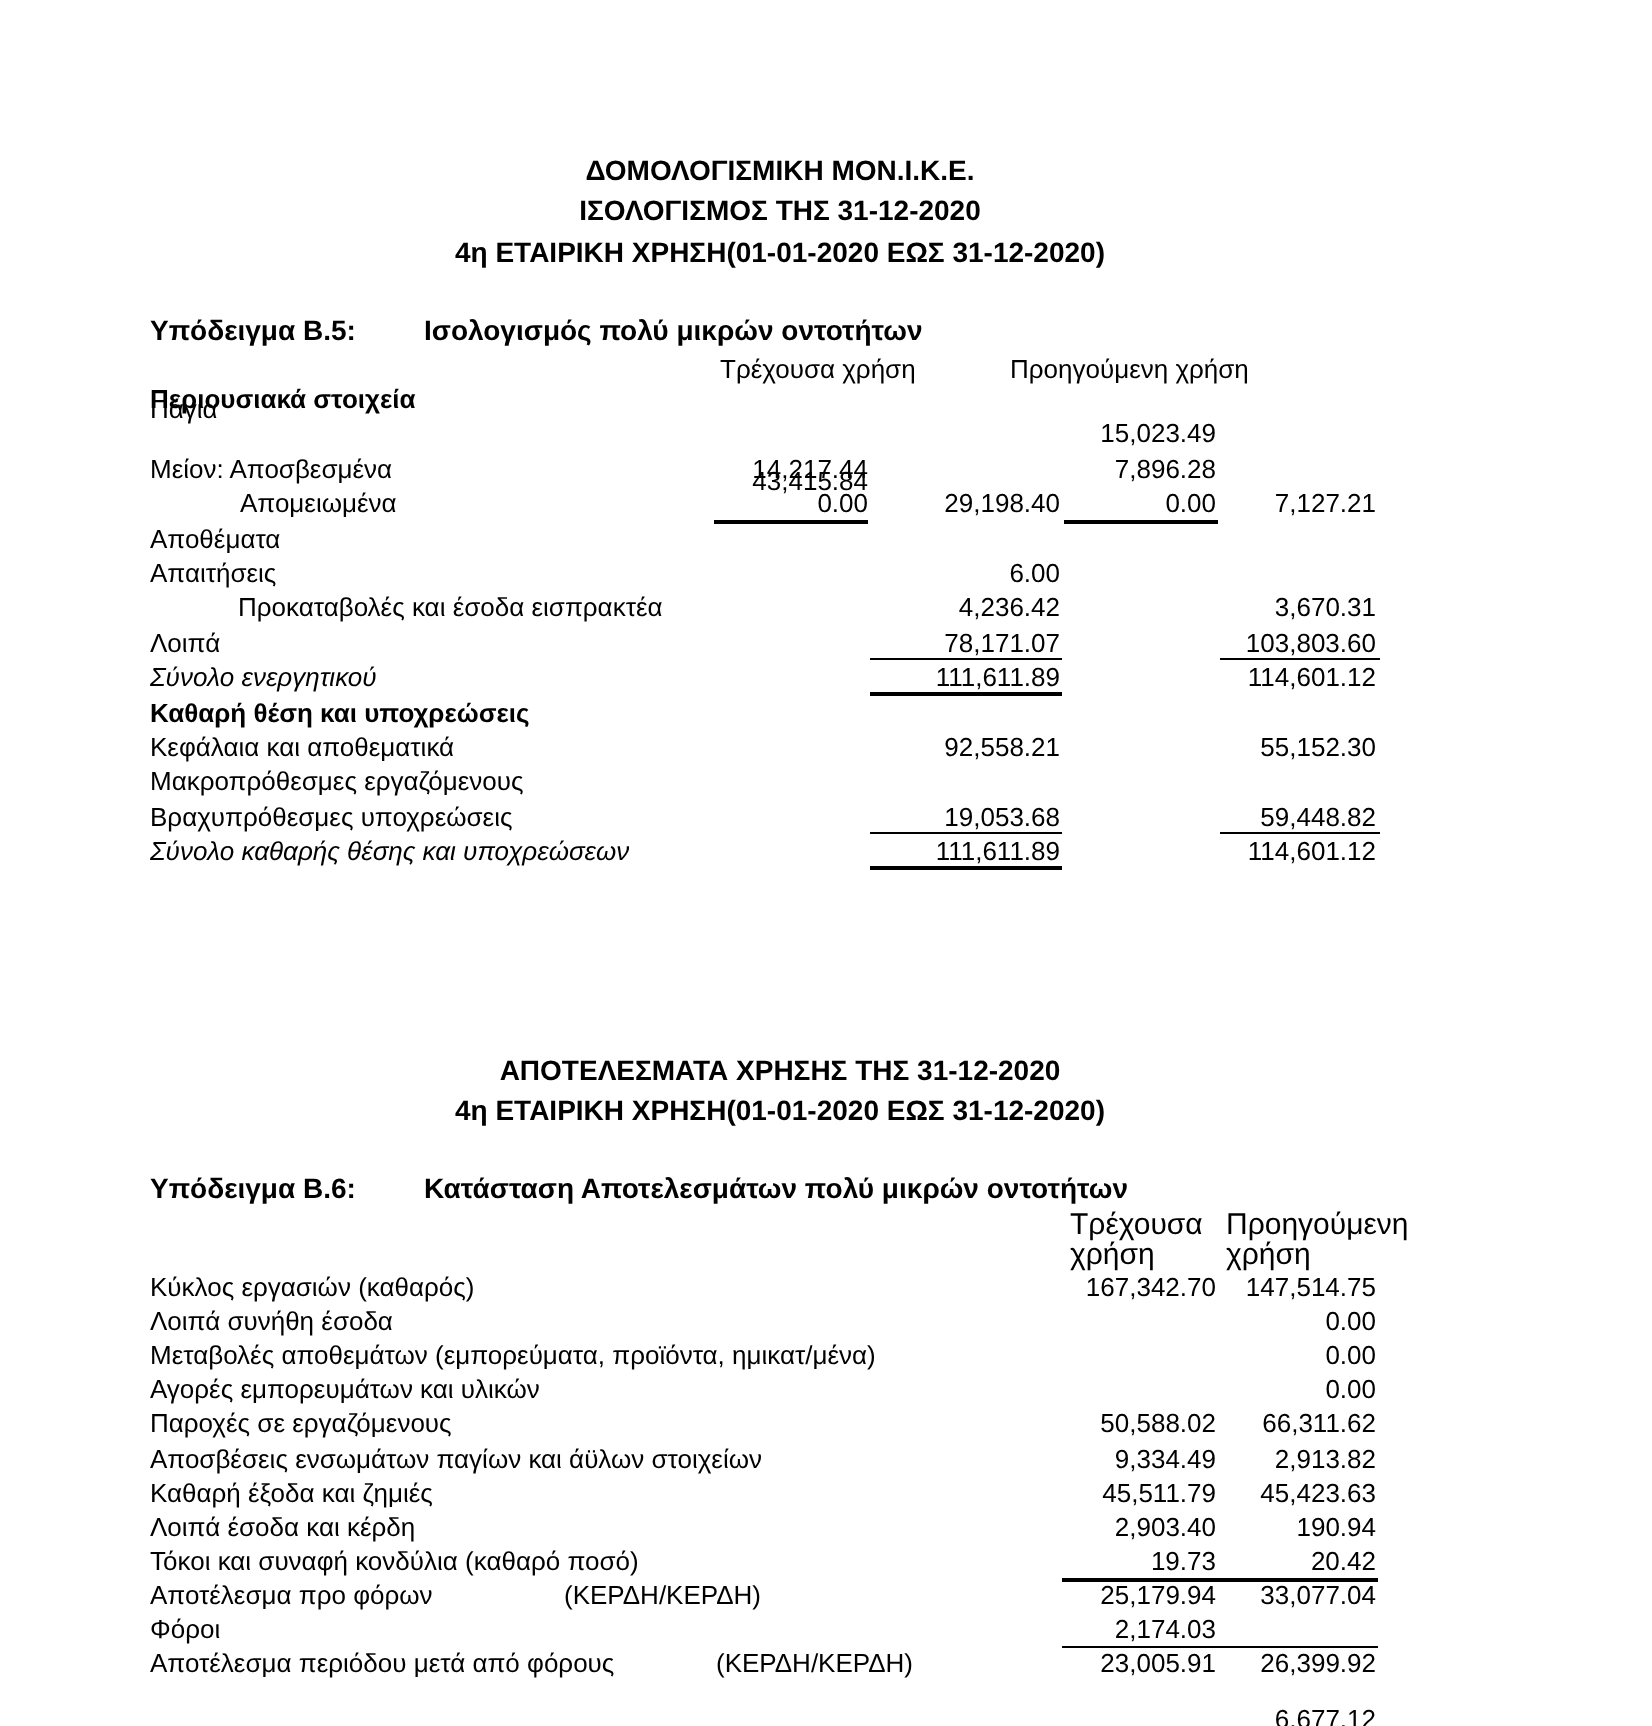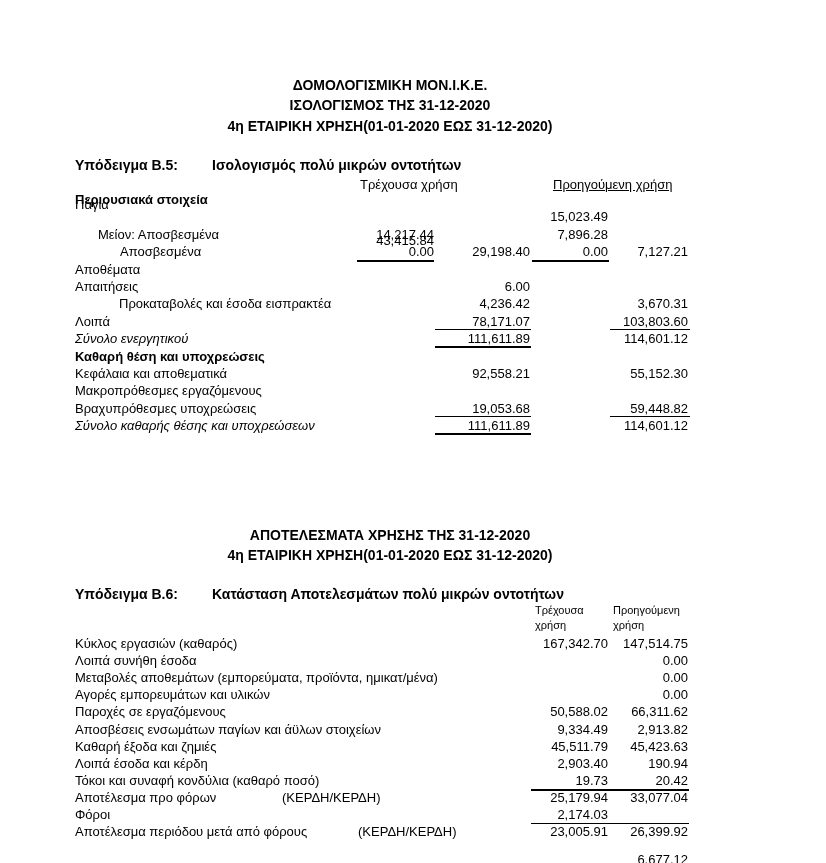--- a/index.html
+++ b/index.html
@@ -6,51 +6,51 @@
   body { width:826px; height:863px; position:relative; overflow:hidden;
          font-family:"Liberation Sans", sans-serif; color:#000; font-size:13px; }
   .abs { position:absolute; white-space:nowrap; }
   .title { font-weight:bold; font-size:14px; left:0; width:780px; text-align:center; }
   .sec-title { font-weight:bold; font-size:14px; }
   .num { text-align:right; }
   .bold { font-weight:bold; }
   .ital { font-style:italic; }
   .hline { position:absolute; height:0; border-top:1.5px solid #000; }
   .hline.thick { border-top:2px solid #000; }
-  .small { font-size:11px; }
+  .small { font-size:15px; }
 </style>
 </head>
 <body>
 
 <div class="abs title" style="top:77px;">ΔΟΜΟΛΟΓΙΣΜΙΚΗ ΜΟΝ.Ι.Κ.Ε.</div>
 <div class="abs title" style="top:97px;">ΙΣΟΛΟΓΙΣΜΟΣ ΤΗΣ 31-12-2020</div>
 <div class="abs title" style="top:118px;">4η  ΕΤΑΙΡΙΚΗ ΧΡΗΣΗ(01-01-2020 ΕΩΣ 31-12-2020)</div>
 
 <div class="abs sec-title" style="top:157px; left:75px;">Υπόδειγμα Β.5:</div>
 <div class="abs sec-title" style="top:157px; left:212px;">Ισολογισμός πολύ μικρών οντοτήτων</div>
 <div class="abs" style="top:177px; left:360px;">Τρέχουσα χρήση</div>
-<div class="abs" style="top:177px; left:553px;text-decoration:underline;">Προηγούμενη χρήση</div>
+<div class="abs" style="top:177px; left:505px;">Προηγούμενη χρήση</div>
 
 <div id="b5-rows">
     <div class="abs bold" style="top:192px; left:75px;">Περιουσιακά στοιχεία</div>
     <div class="abs num" style="top:192px; left:334px; width:100px;"></div>
     <div class="abs num" style="top:192px; left:420px; width:110px;"></div>
     <div class="abs num" style="top:192px; left:508px; width:100px;"></div>
     <div class="abs num" style="top:192px; left:578px; width:110px;"></div>
     <div class="abs " style="top:197px; left:75px;">Πάγια</div>
     <div class="abs num" style="top:209.4px; left:334px; width:100px;margin-top:24px;">43,415.84</div>
     <div class="abs num" style="top:209.4px; left:420px; width:110px;"></div>
     <div class="abs num" style="top:209.4px; left:508px; width:100px;">15,023.49</div>
     <div class="abs num" style="top:209.4px; left:578px; width:110px;"></div>
-    <div class="abs " style="top:226.8px; left:75px;margin-left:23px;">Μείον: Αποσβεσμένα</div>
+    <div class="abs " style="top:226.8px; left:75px;">Μείον: Αποσβεσμένα</div>
     <div class="abs num" style="top:226.8px; left:334px; width:100px;">14,217.44</div>
     <div class="abs num" style="top:226.8px; left:420px; width:110px;"></div>
     <div class="abs num" style="top:226.8px; left:508px; width:100px;">7,896.28</div>
     <div class="abs num" style="top:226.8px; left:578px; width:110px;"></div>
-    <div class="abs " style="top:244.2px; left:120px;">Αποσβεσμένα</div>
+    <div class="abs " style="top:244.2px; left:120px;">Απομειωμένα</div>
     <div class="abs num" style="top:244.2px; left:334px; width:100px;">0.00</div>
     <div class="abs num" style="top:244.2px; left:420px; width:110px;">29,198.40</div>
     <div class="abs num" style="top:244.2px; left:508px; width:100px;">0.00</div>
     <div class="abs num" style="top:244.2px; left:578px; width:110px;">7,127.21</div>
     <div class="abs " style="top:261.6px; left:75px;">Αποθέματα</div>
     <div class="abs num" style="top:261.6px; left:334px; width:100px;"></div>
     <div class="abs num" style="top:261.6px; left:420px; width:110px;"></div>
     <div class="abs num" style="top:261.6px; left:508px; width:100px;"></div>
     <div class="abs num" style="top:261.6px; left:578px; width:110px;"></div>
     <div class="abs " style="top:279px; left:75px;">Απαιτήσεις</div>

